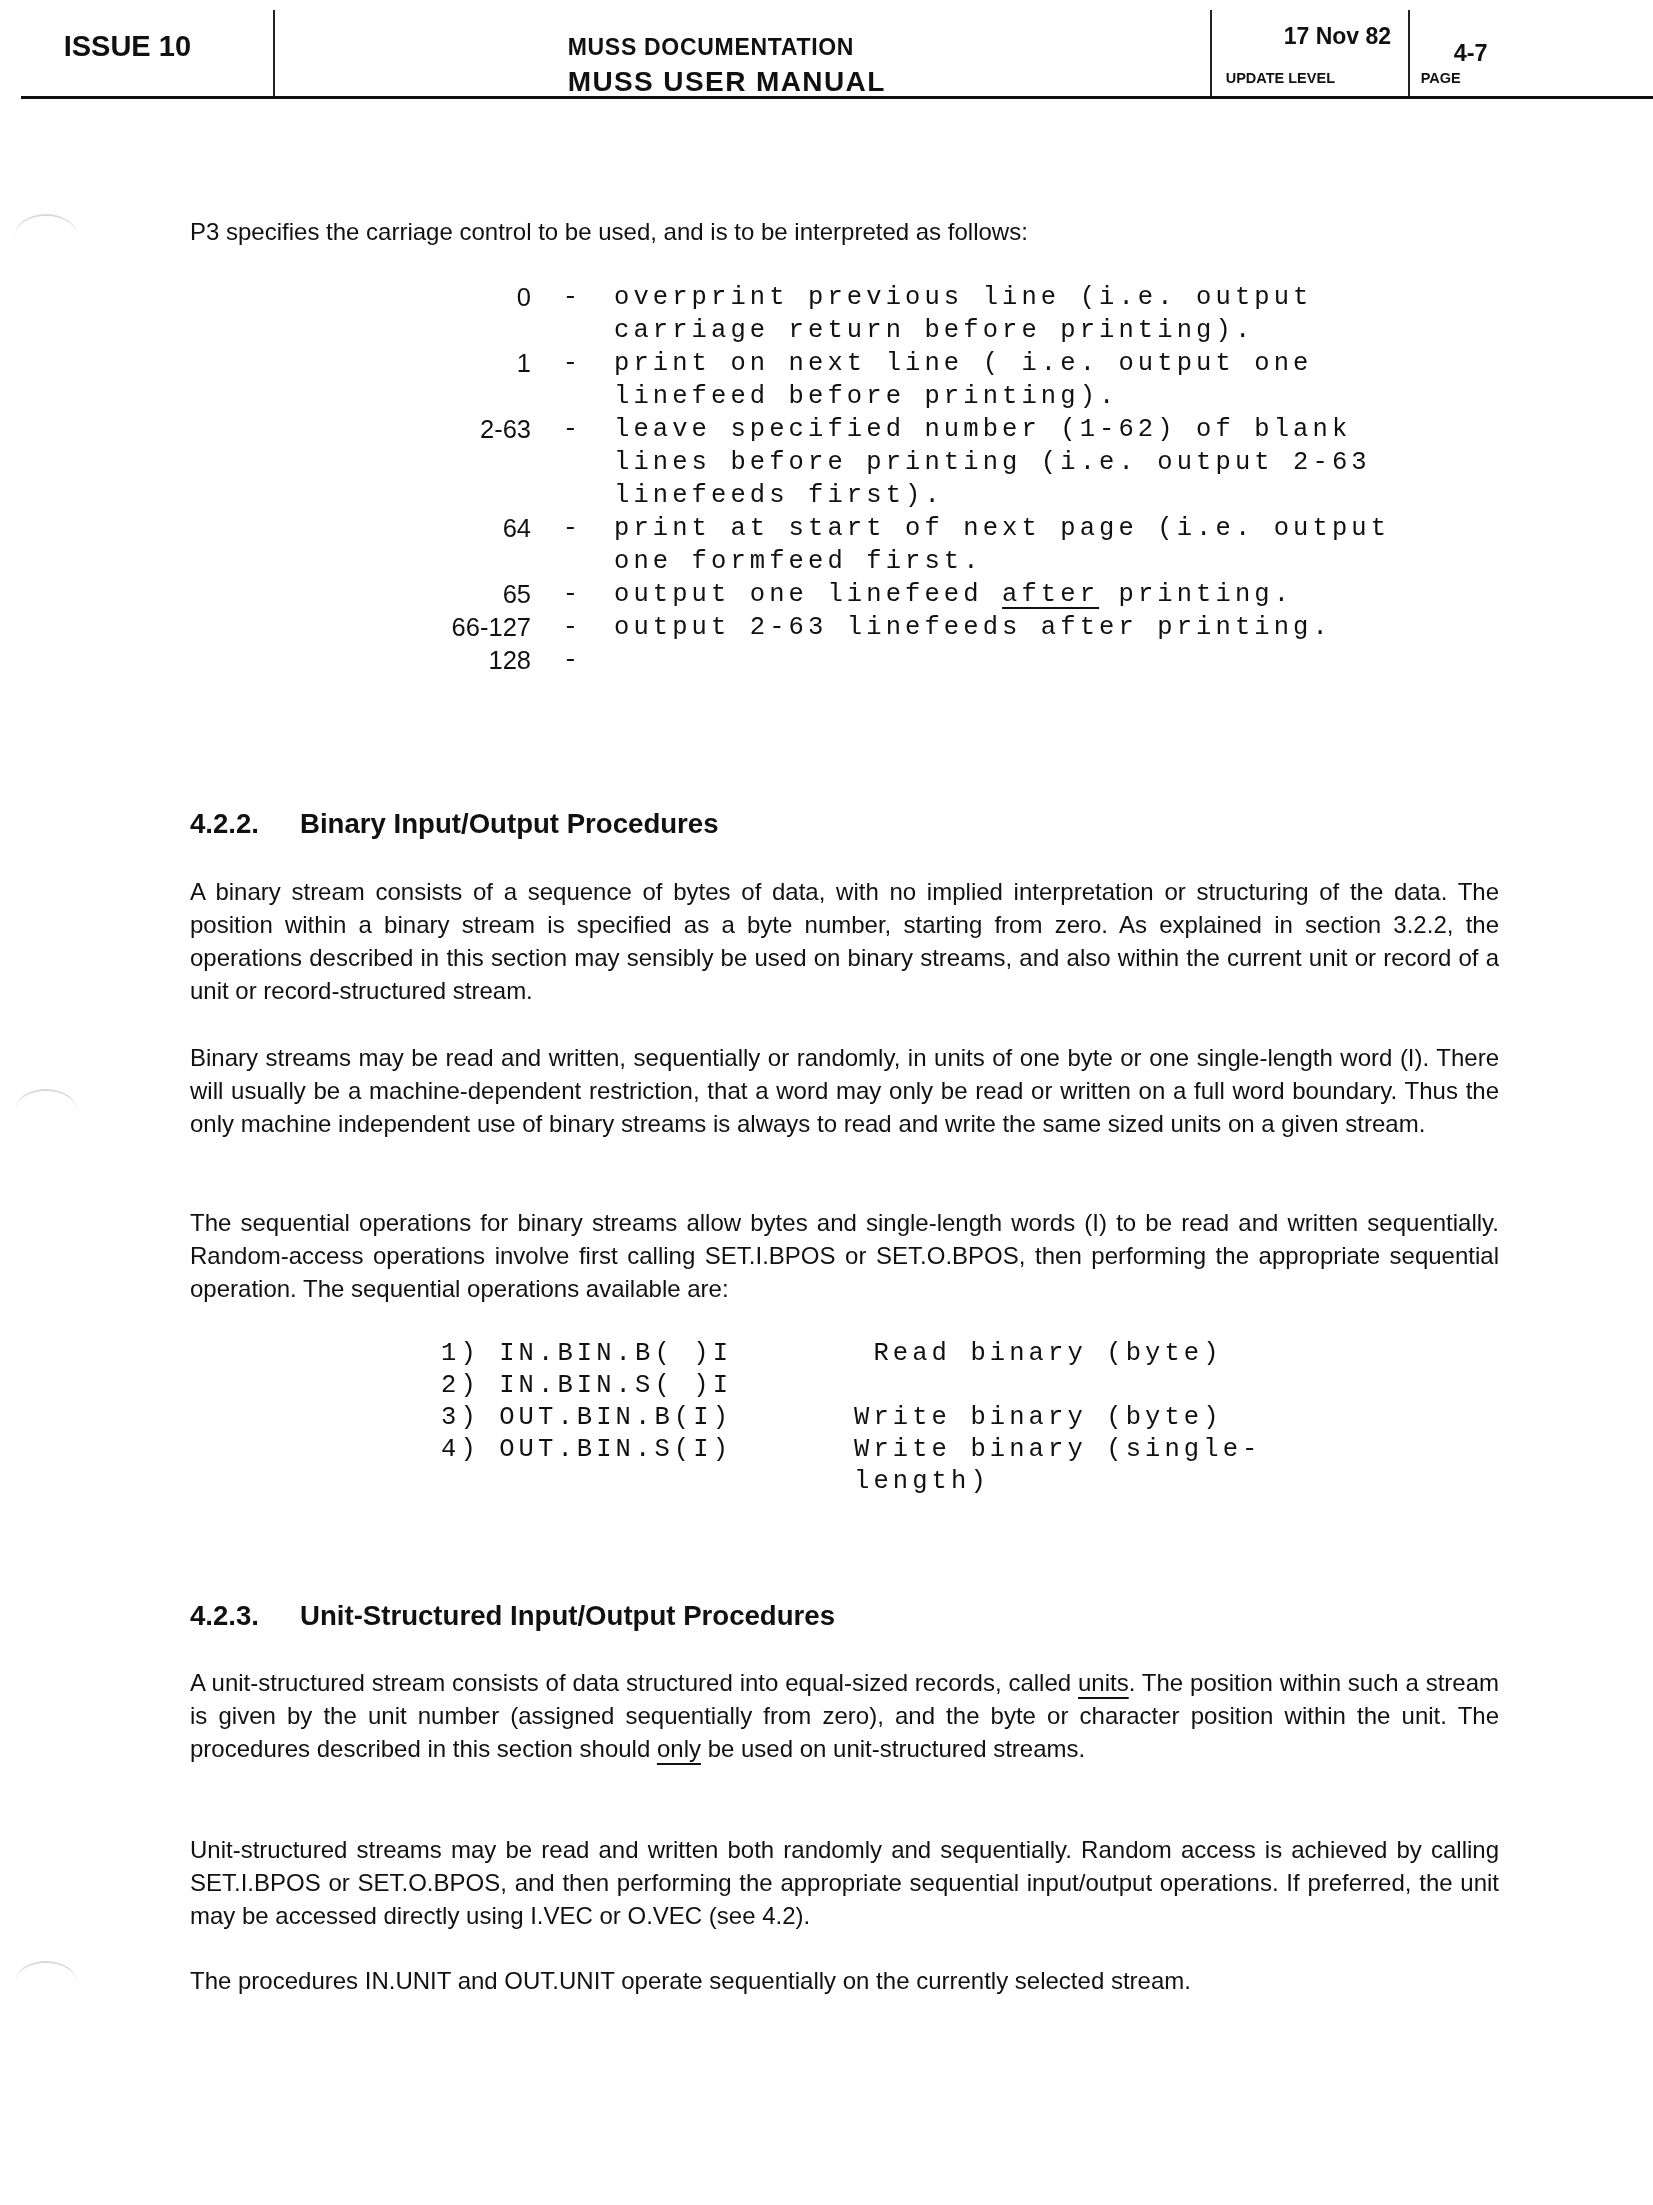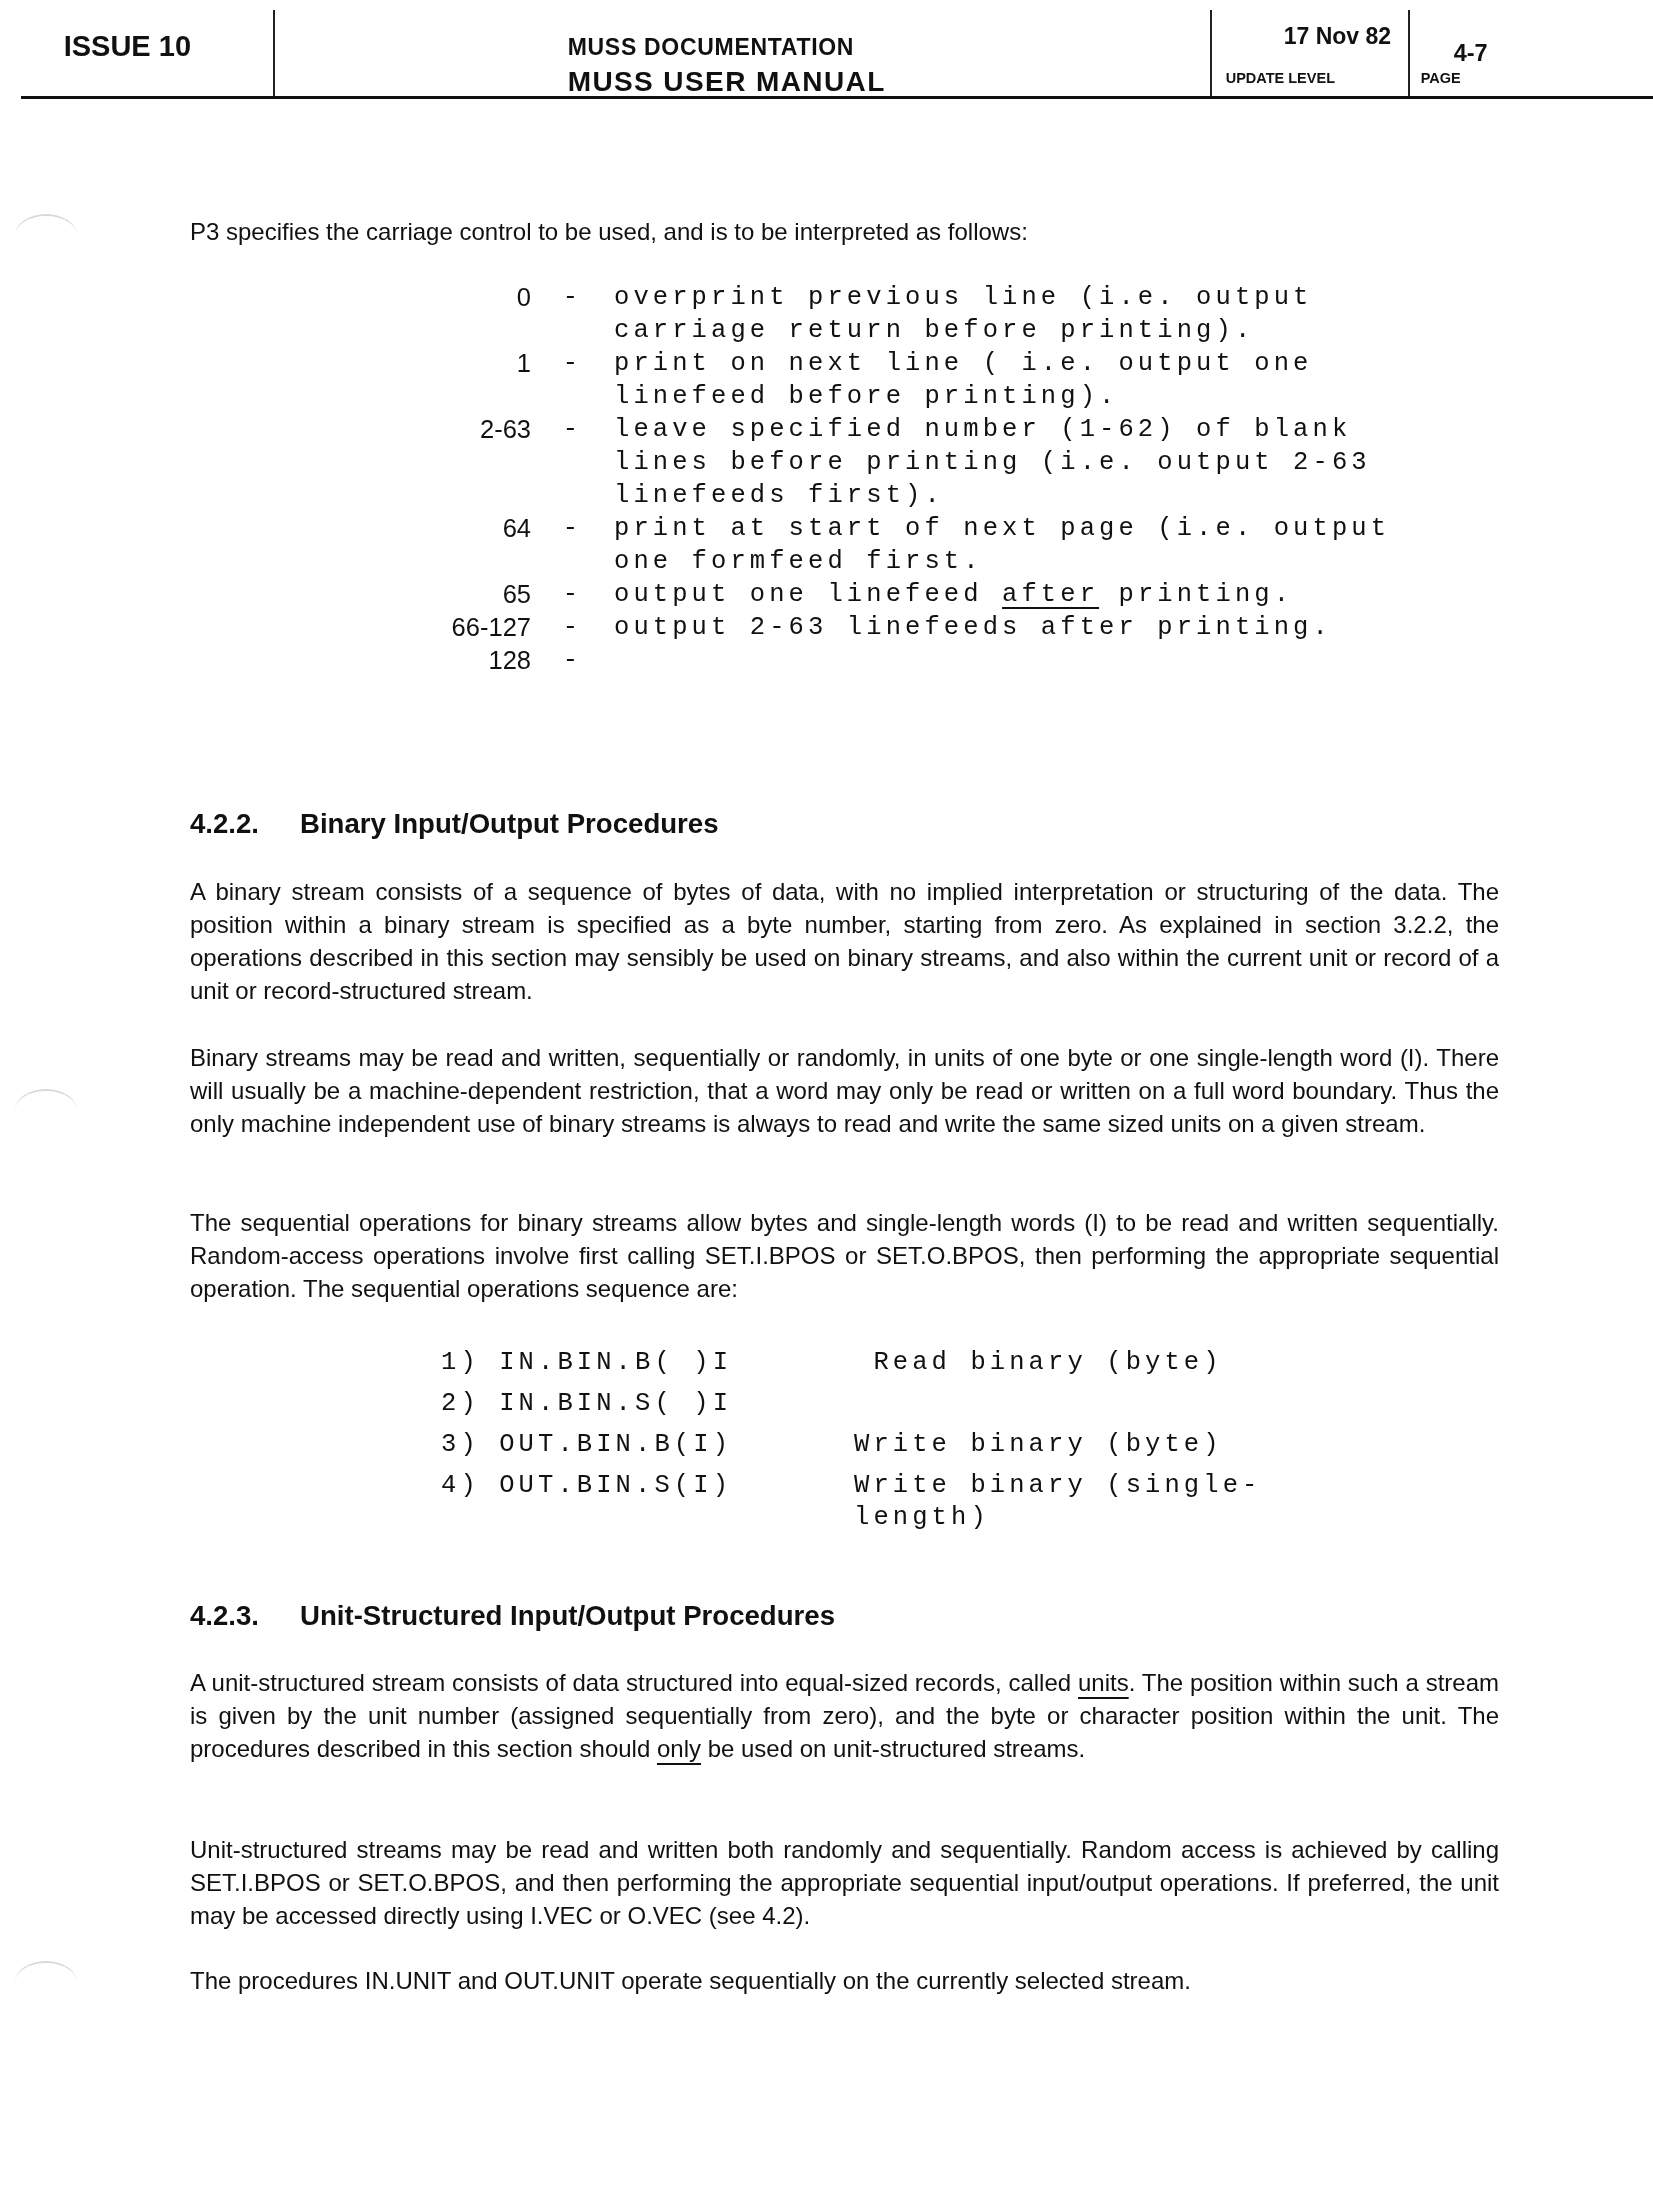--- a/index.html
+++ b/index.html
@@ -29,21 +29,21 @@
     .mono { font-family: "Liberation Mono", "DejaVu Sans Mono", monospace; font-size: 25.5px;
       letter-spacing: 4.1px; }
     .cc { position: absolute; left: 386px; top: 281px; }
     .cc-row { display: flex; line-height: 33px; }
     .cc-code { width: 145px; text-align: right; font-family: "Liberation Sans", sans-serif;
       font-size: 25.5px; letter-spacing: 0; }
     .cc-dash { width: 83px; text-align: center; }
     .cc-desc { width: 779px; }
     .u { text-decoration: underline; text-underline-offset: 5.5px; }
     .ops { position: absolute; left: 441px; top: 1338px; }
-    .op-row { display: flex; line-height: 32px; margin-top: 9px; }
+    .op-row { display: flex; line-height: 32px; }
     .op-name { width: 413px; }
     .op-desc { width: 524px; }
   </style>
 </head>
 <body>
 
 <div class="hole" style="top:214px"></div>
 <div class="hole" style="top:1089px"></div>
 <div class="hole" style="top:1961px"></div>
 
@@ -97,21 +97,21 @@
     <div class="cc-code">128</div>
     <div class="cc-dash">-</div>
   </div>
 </div>
 
 <div class="h" style="top:808px">
   <span class="num">4.2.2.</span><span>Binary Input/Output Procedures</span>
 </div>
 <div class="p justify" style="top:875px">A binary stream consists of a sequence of bytes of data, with no implied interpretation or structuring of the data. The position within a binary stream is specified as a byte number, starting from zero. As explained in section 3.2.2, the operations described in this section may sensibly be used on binary streams, and also within the current unit or record of a unit or record-structured stream.</div>
 <div class="p justify" style="top:1041px">Binary streams may be read and written, sequentially or randomly, in units of one byte or one single-length word (I). There will usually be a machine-dependent restriction, that a word may only be read or written on a full word boundary. Thus the only machine independent use of binary streams is always to read and write the same sized units on a given stream.</div>
-<div class="p justify" style="top:1206px">The sequential operations for binary streams allow bytes and single-length words (I) to be read and written sequentially. Random-access operations involve first calling SET.I.BPOS or SET.O.BPOS, then performing the appropriate sequential operation. The sequential operations sequence are:</div>
+<div class="p justify" style="top:1206px">The sequential operations for binary streams allow bytes and single-length words (I) to be read and written sequentially. Random-access operations involve first calling SET.I.BPOS or SET.O.BPOS, then performing the appropriate sequential operation. The sequential operations available are:</div>
 
 <div class="ops mono">
   <div class="op-row">
     <div class="op-name">1) IN.BIN.B( )I</div>
     <div class="op-desc" style="white-space:pre"> Read binary (byte)</div>
   </div>
   <div class="op-row">
     <div class="op-name">2) IN.BIN.S( )I</div>
   </div>
   <div class="op-row">

